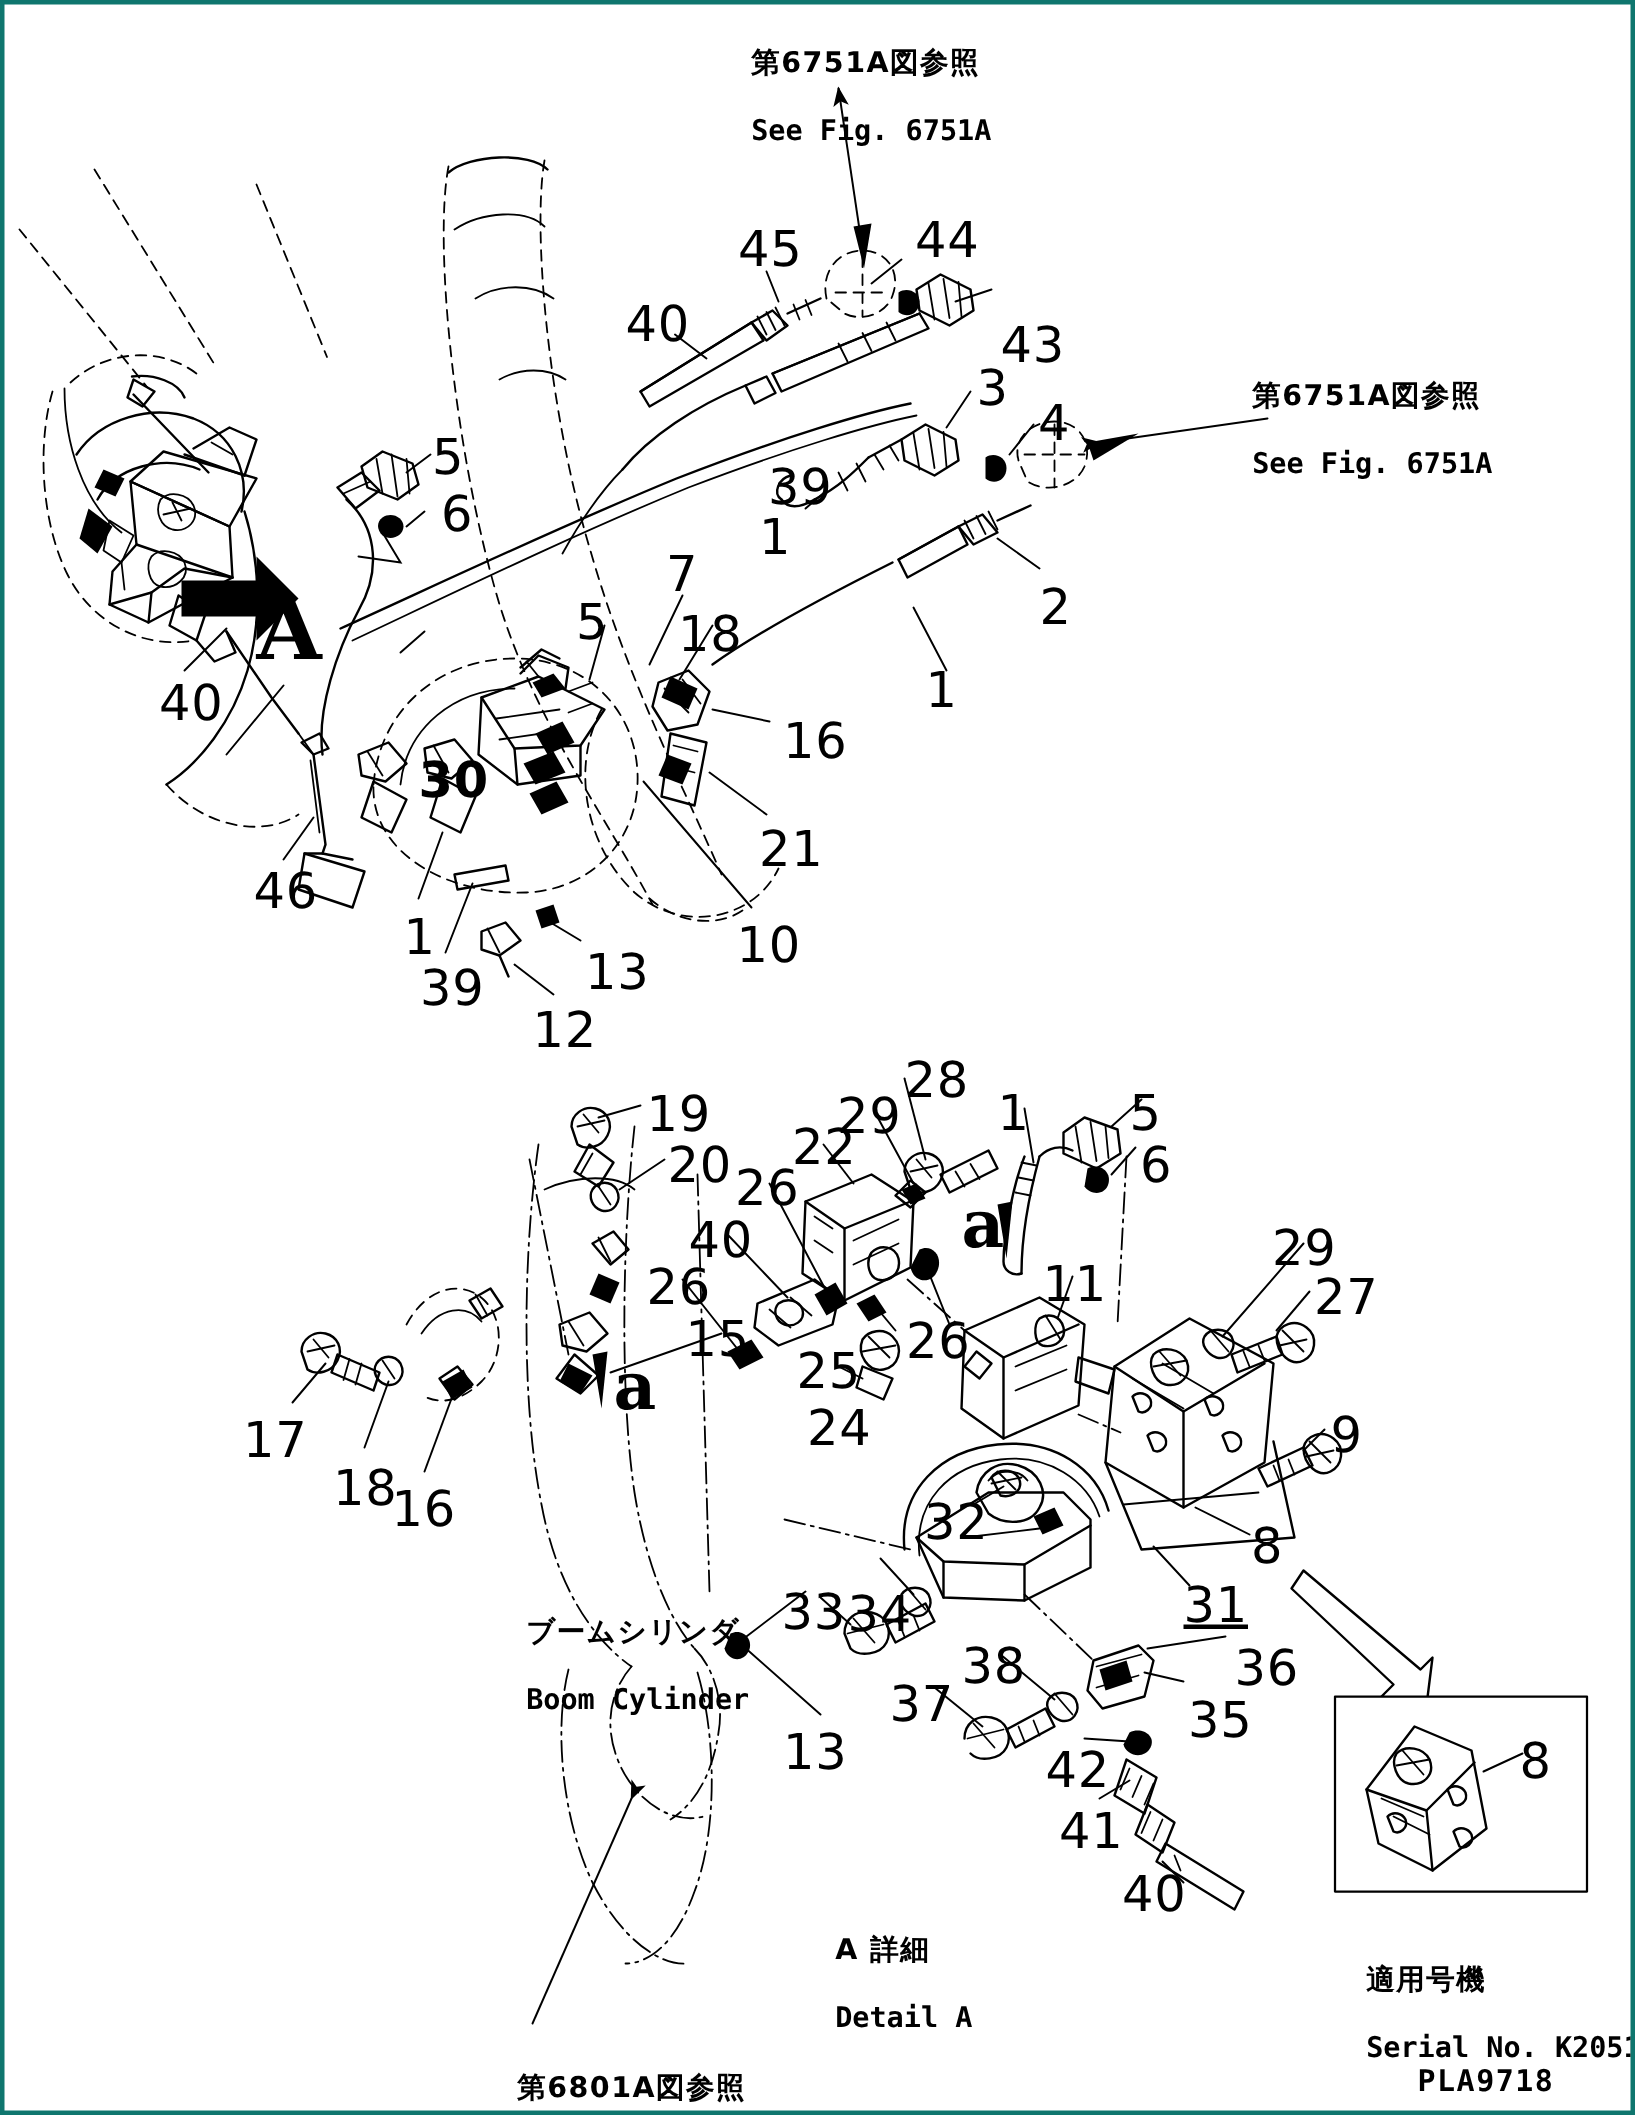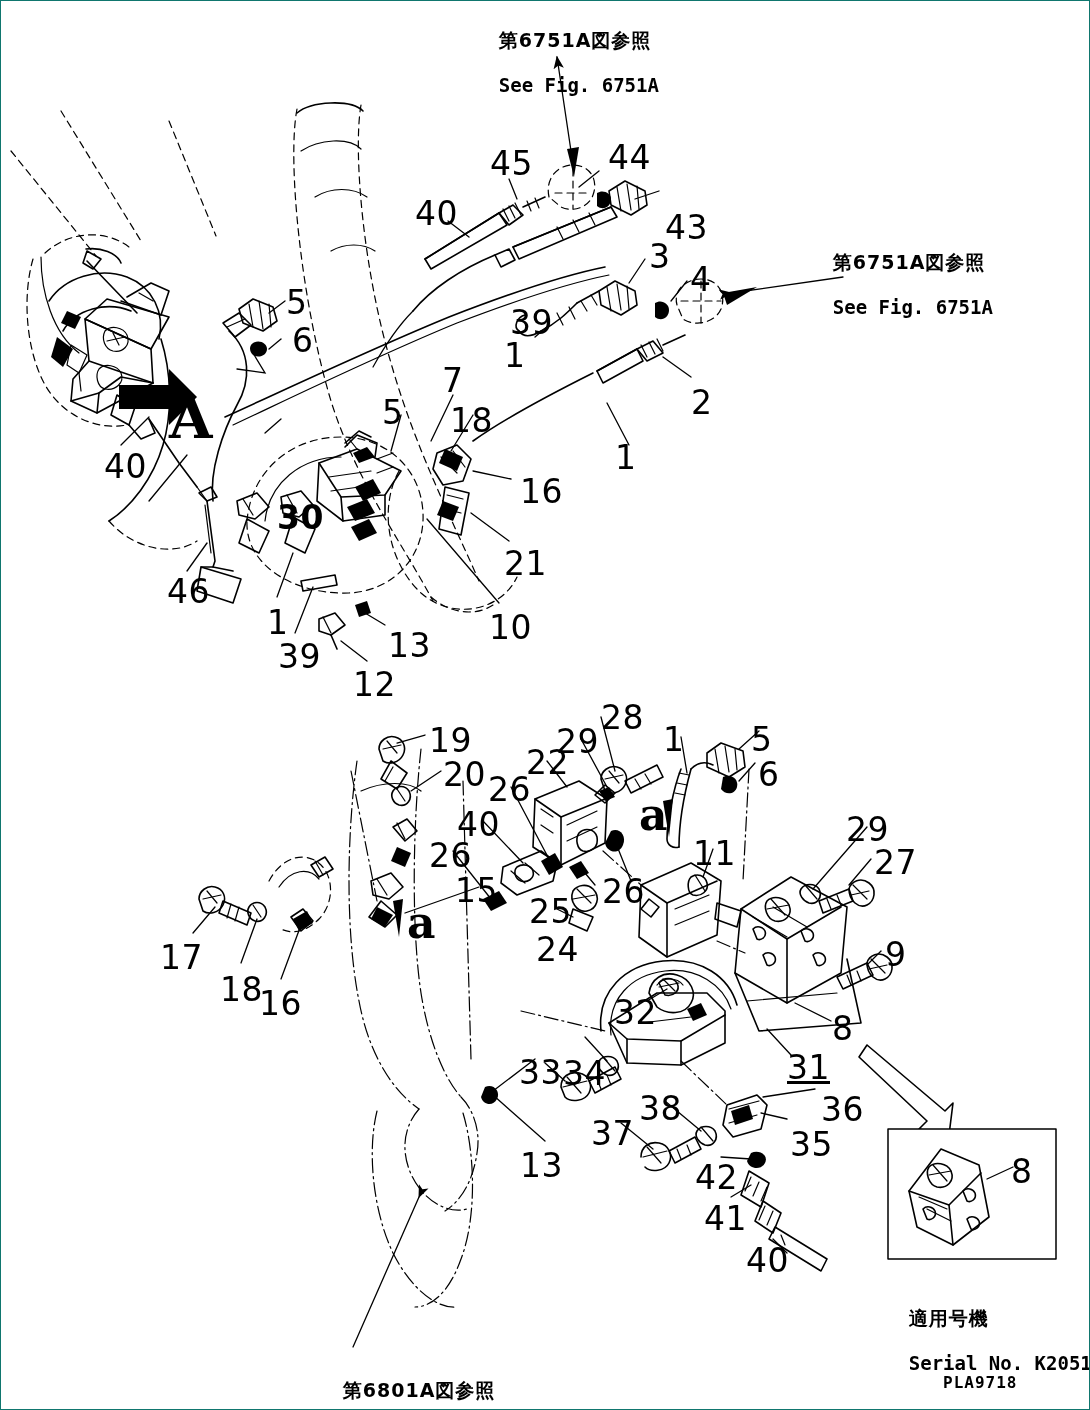--- a/index.html
+++ b/index.html
@@ -1,21 +1,21 @@
 <!DOCTYPE html>
 <html><head>
 <meta charset="utf-8">
 <style>
   html,body{margin:0;padding:0;background:#fff;}
   body{font-family:"DejaVu Sans",sans-serif;}
   #page{
     position:relative;
     width:1090px;height:1410px;
     background:#ffffff;
-    border:1px solid #0f766e;
+    border:3px solid #0f766e;
     box-sizing:border-box;
     overflow:hidden;
   }
   #art{position:absolute;left:0;top:0;width:1090px;height:1410px;}
   .lbl{
     position:absolute;
     font-family:"DejaVu Sans",sans-serif;
     font-weight:400;
     color:#000;
     white-space:nowrap;
@@ -29,21 +29,21 @@
     font-size:19px;
     font-weight:700;
     color:#000;
     line-height:1.18;
     white-space:pre;
   }
   .cap .jp{font-family:"DejaVu Sans",sans-serif;font-size:19px;letter-spacing:1px;}
   .code{
     position:absolute;
     font-family:"DejaVu Sans Mono","DejaVu Sans",monospace;
-    font-size:16px;font-weight:700;color:#000;letter-spacing:1px;
+    font-size:20px;font-weight:700;color:#000;letter-spacing:1px;
   }
   .marka{
     position:absolute;
     font-family:"DejaVu Serif",serif;
     font-weight:700;color:#000;
   }
 </style>
 </head>
 <body>
 
@@ -527,21 +527,29 @@
   <div class="cap" style="left:452px;top:6px;">
     <span class="jp">第6751A図参照</span><br>
     <span>See Fig. 6751A</span>
   </div>
 
   <div class="cap" style="left:786px;top:228px;">
     <span class="jp">第6751A図参照</span><br>
     <span>See Fig. 6751A</span>
   </div>
 
-
+  <div class="cap" style="left:302px;top:1052px;">
+    <span class="jp">ブームシリンダ</span><br>
+    <span>Boom Cylinder</span>
+  </div>
+
+  <div class="cap" style="left:508px;top:1264px;">
+    <span class="jp">A 詳細</span><br>
+    <span>Detail A</span>
+  </div>
 
   <div class="cap" style="left:862px;top:1284px;">
     <span class="jp">適用号機</span><br>
     <span>Serial No. K20514~</span>
   </div>
 
   <div class="cap" style="left:296px;top:1356px;">
     <span class="jp">第6801A図参照</span><br>
     
   </div>

